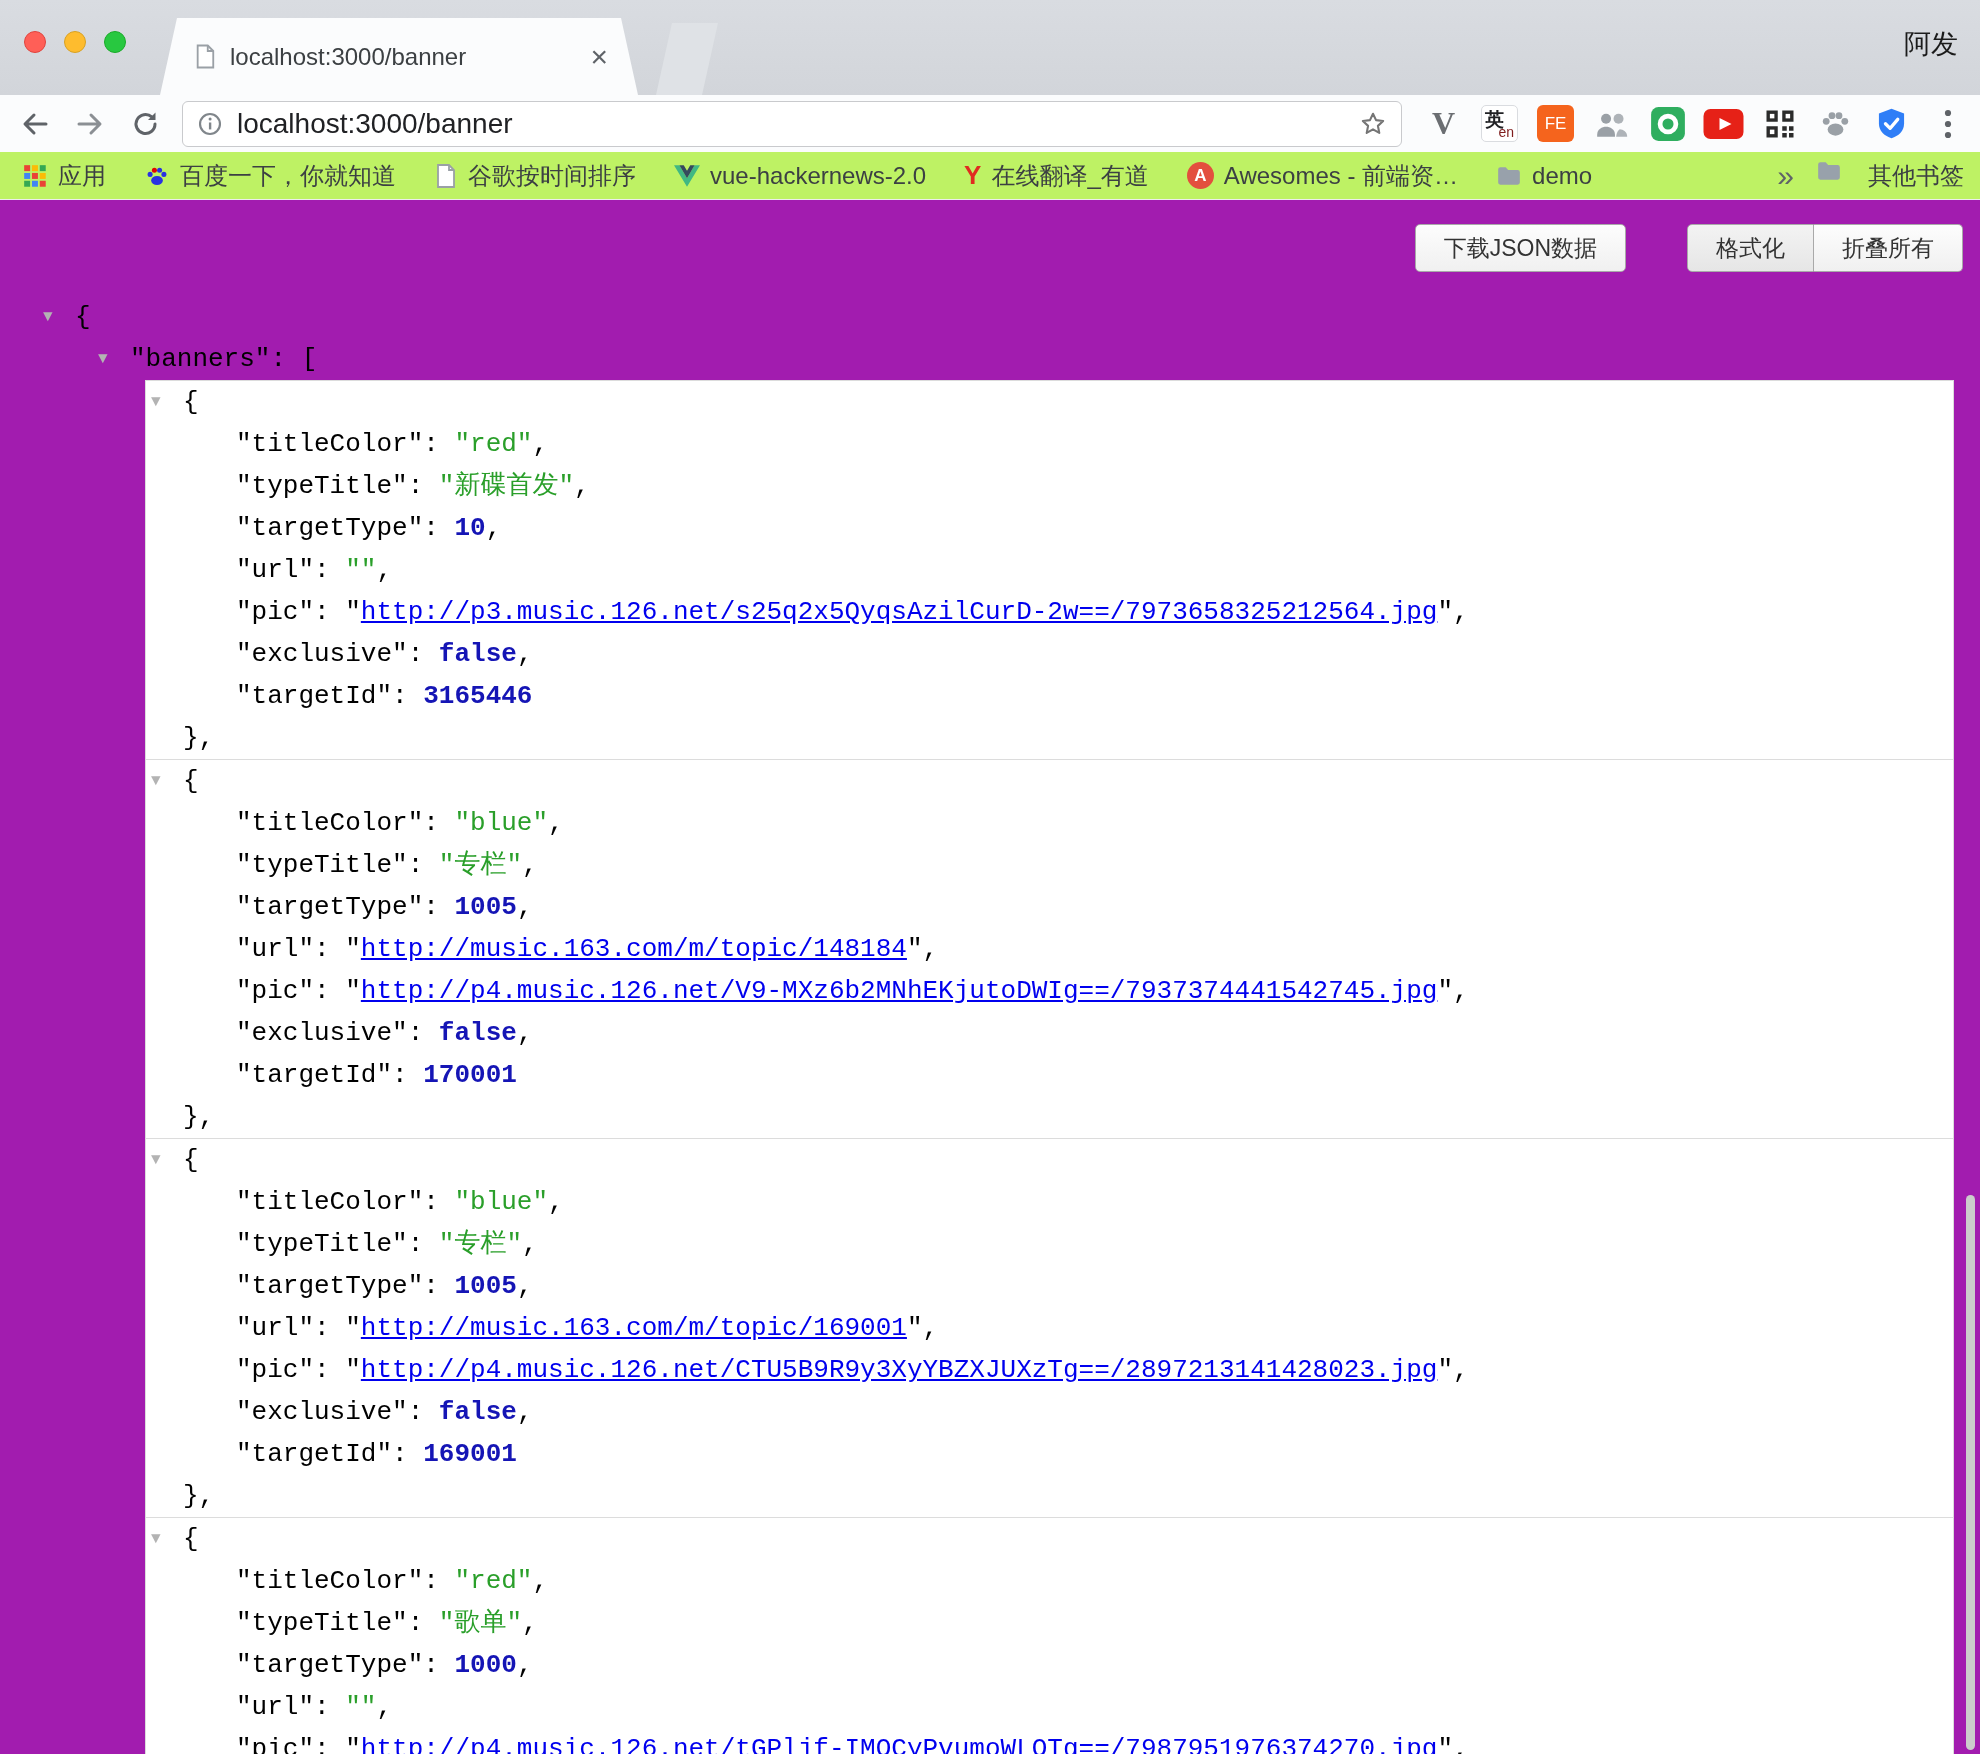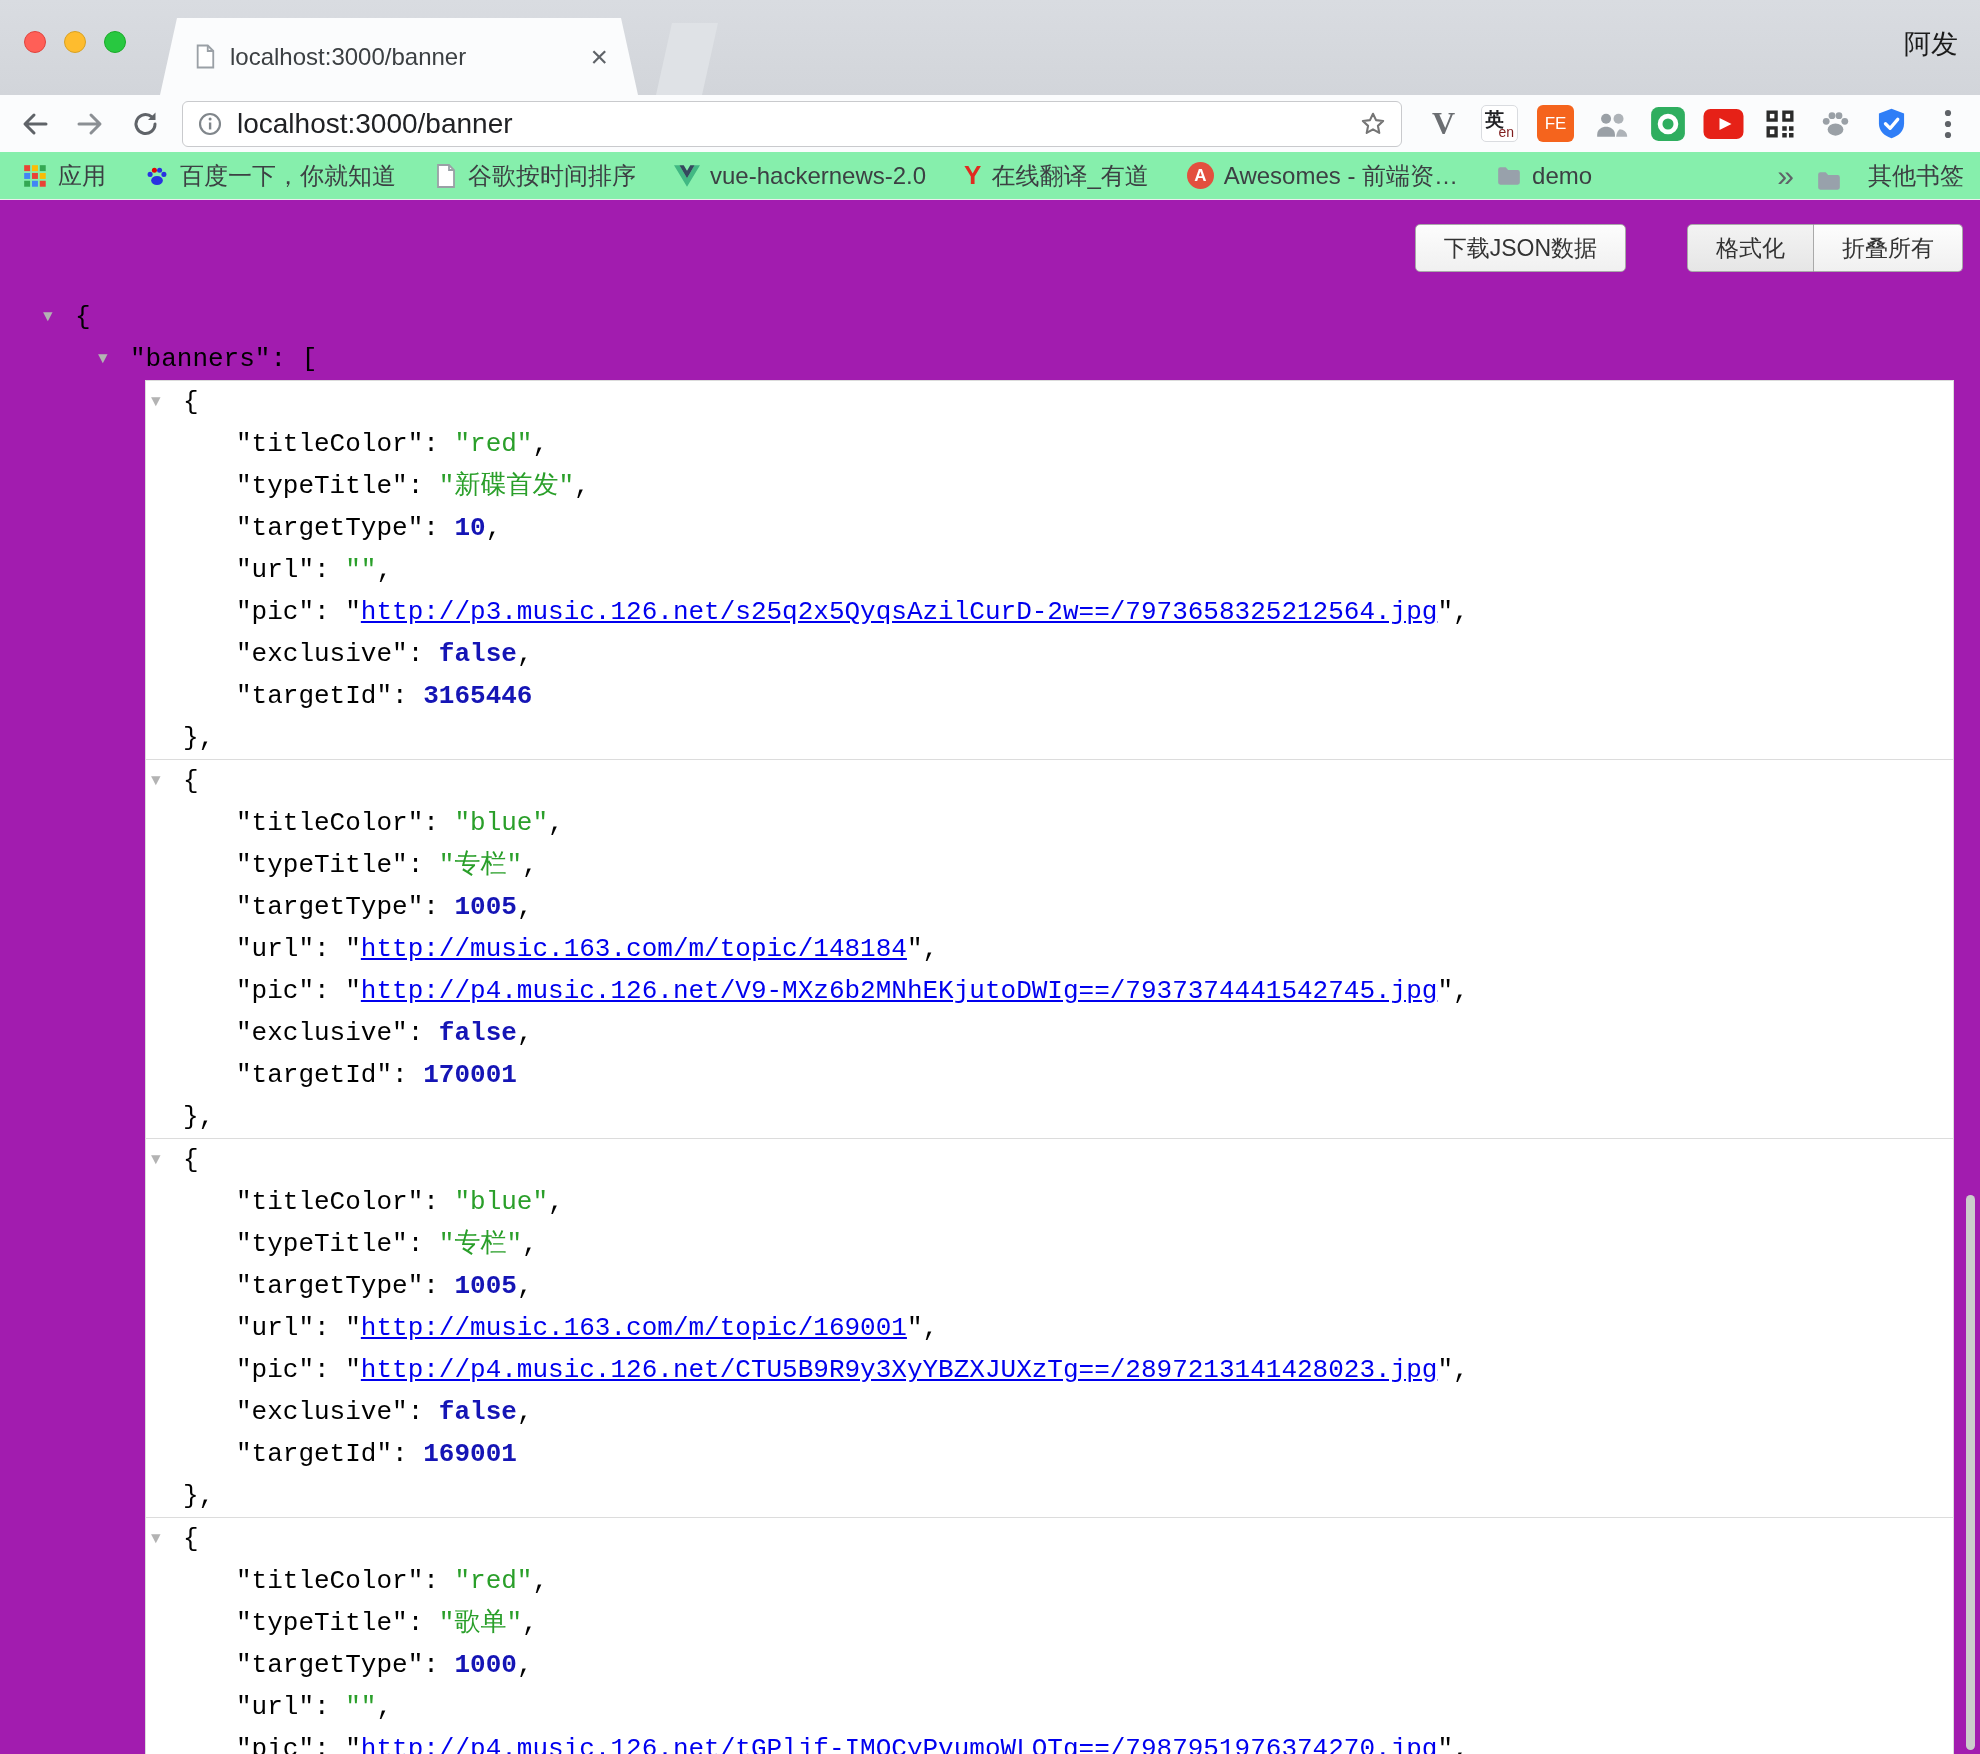--- a/index.html
+++ b/index.html
@@ -37,26 +37,26 @@
   .trbox{position:relative;width:37px;height:37px;background:#fff;border:1px solid #dadce0;border-radius:5px}
   .tr-cn{position:absolute;left:3px;top:1px;font-size:19px;color:#202124;font-weight:bold}
   .tr-en{position:absolute;right:3px;bottom:1px;font-size:14px;color:#7f1d1d}
   .fe{width:37px;height:37px;border-radius:6px;background:#f5641d;color:#fff;font-weight:normal;
     font-size:17px;display:flex;align-items:center;justify-content:center}
   .aw{width:27px;height:27px;border-radius:50%;background:#e34f3e;color:#fff;font-weight:bold;
     font-size:17px;display:flex;align-items:center;justify-content:center}
   .yd{font-size:26px;font-weight:bold;color:#e02b20}
 
   
-  .bookmarksbar{position:relative;height:48px;background:#86efac;border-bottom:1px solid #ededed;
+  .bookmarksbar{position:relative;height:48px;background:#bef264;border-bottom:1px solid #ededed;
     display:flex;align-items:center;padding:0 22px;gap:38px}
   .bm{display:flex;align-items:center;gap:10px;cursor:pointer;white-space:nowrap}
   .bm span.lbl{font-size:24px;color:#3c4043}
   .bm svg{flex:0 0 auto}
-  .bm-right{position:absolute;right:16px;display:flex;align-items:flex-end;gap:26px}
+  .bm-right{position:absolute;right:16px;display:flex;align-items:flex-start;gap:26px}
   .chev{position:absolute;right:186px;font-size:30px;color:#5f6368;cursor:pointer}
 
   
   .content{position:relative;width:1980px;height:1554px;background:#a21caf;overflow:hidden}
   .btn{position:absolute;top:24px;height:48px;font-size:23px;color:#333;
     background:linear-gradient(#fdfdfd,#f0f0f0);border:1px solid var(--accent-button-border,#a9a9a9);
     border-radius:5px;padding:0 28px;cursor:pointer;font-family:"Liberation Sans",sans-serif}
   .btn-dl{right:354px}
   .btn-group{position:absolute;top:24px;right:17px;display:flex}
   .btn-group .btn{position:static;border-radius:0}

